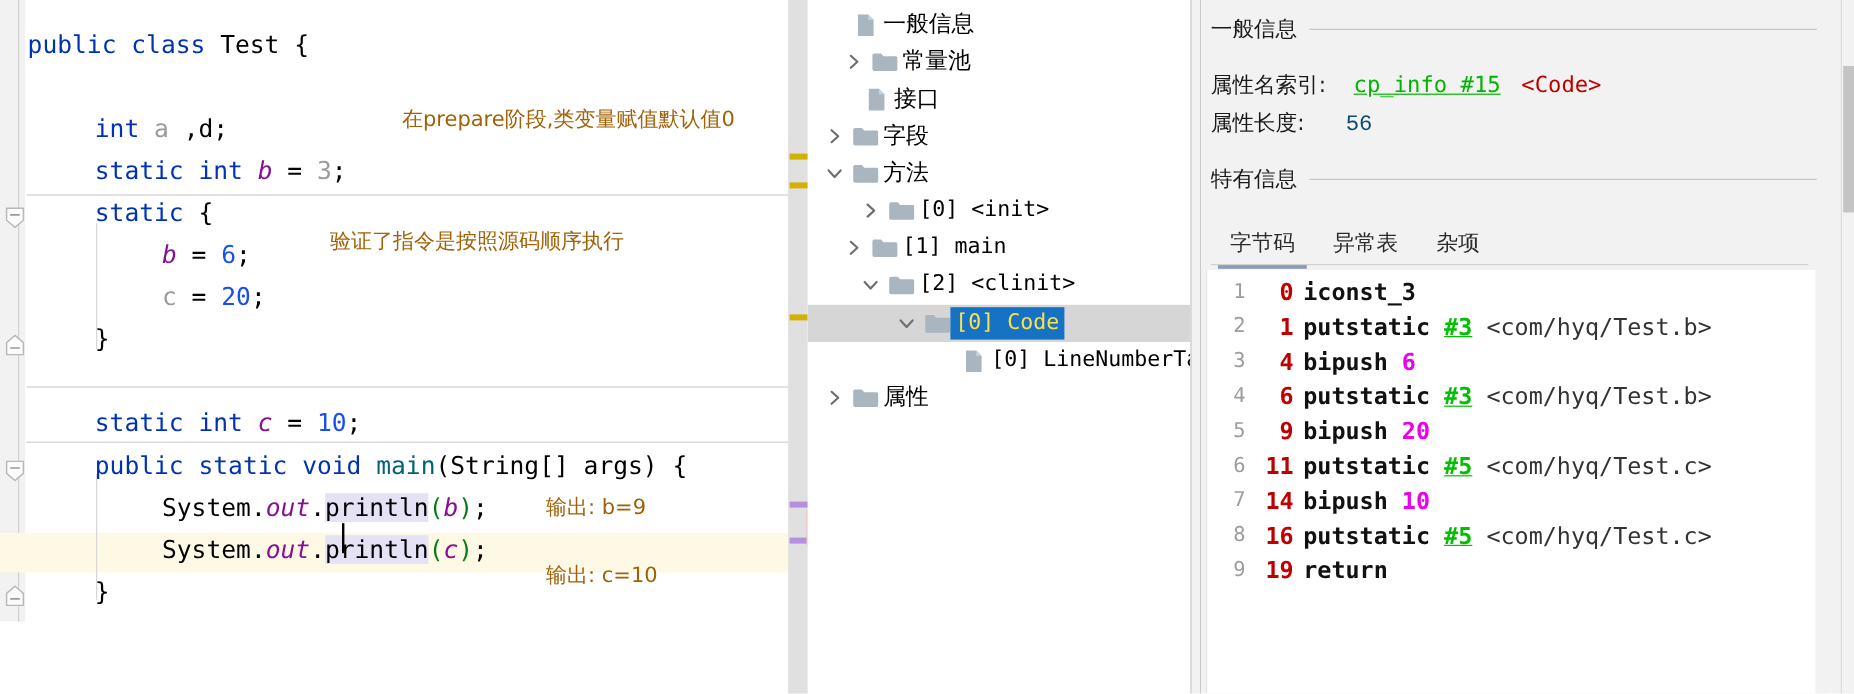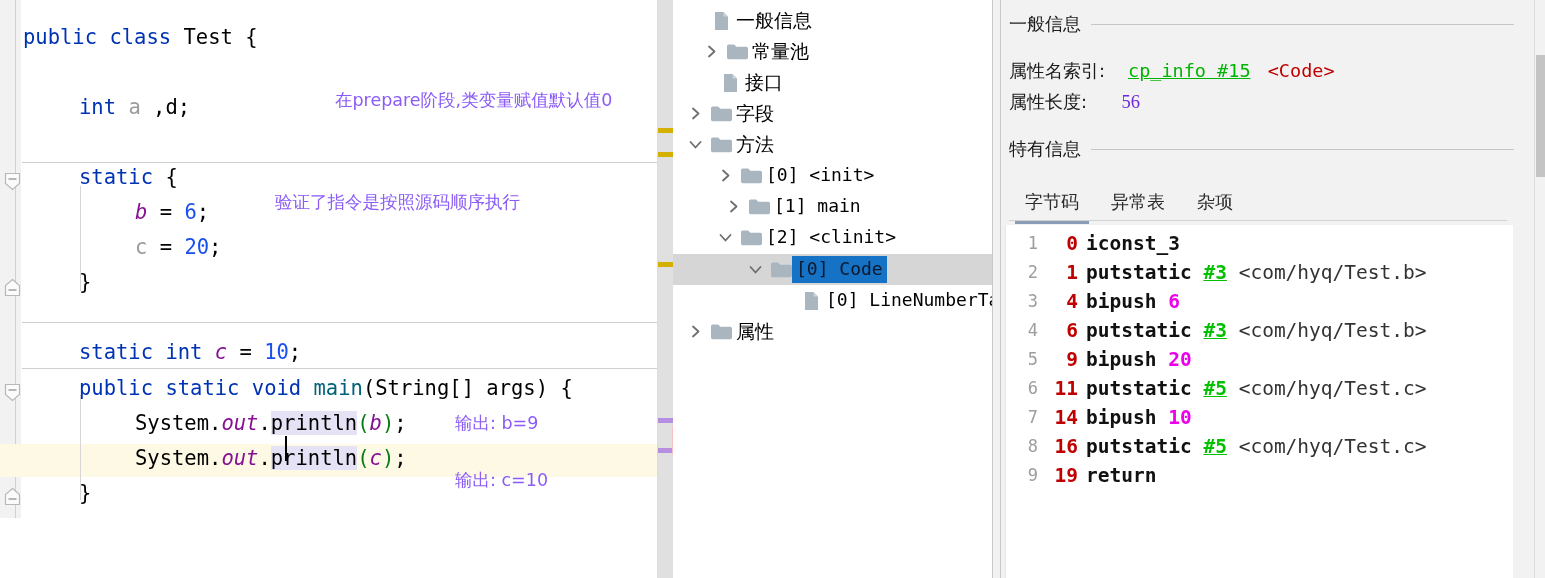--- a/index.html
+++ b/index.html
@@ -30,21 +30,21 @@
   .cname{ color:#000000; }
   .meth { color:#00627a; }
   .num  { color:#1750eb; }
   .fld  { color:#871094; font-style:italic; }
   .sfld { color:#871094; font-style:italic; }
   .gray { color:#9b9b9b; }
   .brace{ color:#000000; }
   .greenb { color:#067d17; }
   .sel  { background:#e6e2f5; }
 
-  .anno { position:absolute; white-space:pre; color:#8b5cf6;
+  .anno { position:absolute; white-space:pre; color:#a16207;
     font-family:"DejaVu Sans", sans-serif; font-size:17.5px; line-height:20px; }
 
   
   #caret { position:absolute; width:2px; height:25px; background:#000; }
 
   
   #marker-bar { position:absolute; left:657px; top:0; width:16px; height:578px;
     background:#e3e3e3; border-left:1px solid #dcdcdc; }
   #marker-thumb { position:absolute; left:0px; top:0; width:16px; height:578px;
     background:#e0e0e0; }
@@ -59,40 +59,40 @@
   .trow { position:absolute; left:0; width:319px; height:31px;
     display:flex; align-items:center; white-space:nowrap; }
   .tw { width:28px; height:31px; display:flex; align-items:center; justify-content:center;
     flex:0 0 28px; }
   .ticon { width:23px; height:31px; flex:0 0 23px; display:flex; align-items:center;
     justify-content:center; }
   .tlabel { font-size:19px; color:#000; padding:1px 4px 2px 4px; line-height:24px; }
   .tlabel.mono { font-family:"DejaVu Sans Mono", monospace; font-size:18px; }
   .tlabel.cn { font-family:"DejaVu Sans", sans-serif; font-size:19px; }
   .trow.rowsel { background:#d6d6d6; }
-  .tlabel.selected { background:#1572c4; color:#0f172a; }
+  .tlabel.selected { background:#1572c4; color:#fde047; }
 
   
   #divider { position:absolute; left:992px; top:0; width:9px; height:578px;
     background:#f2f2f2; border-left:1px solid #c9c9c9; border-right:1px solid #c9c9c9; }
 
   
   #right-pane { position:absolute; left:1001px; top:0; width:544px; height:578px;
     background:#f2f2f2; overflow:hidden; }
   .rp-section { position:absolute; display:flex; align-items:center; width:505px; }
   .rp-section .t { font-size:18px; color:#1a1a1a; white-space:nowrap;
     font-family:"DejaVu Sans", sans-serif; }
   .rp-section .rule { flex:1; height:1px; background:#c6c6c6; margin-left:10px; }
   .rp-row { position:absolute; white-space:nowrap; font-size:18px; color:#1a1a1a;
     font-family:"DejaVu Sans", sans-serif; }
   .rp-row .val-link { color:#00b400; text-decoration:underline;
     font-family:"DejaVu Sans Mono", monospace; font-size:18.5px; }
   .rp-row .val-red { color:#c00000; font-family:"DejaVu Sans Mono", monospace;
     font-size:18.5px; }
-  .rp-row .val-crim { color:#6d28d9; font-family:Liberation Serif, serif;
+  .rp-row .val-crim { color:#0c4a6e; font-family:Liberation Mono, monospace;
     font-size:18.5px; }
 
   #tabs { position:absolute; left:8px; top:186px; width:498px; height:34px;
     display:flex; align-items:flex-end; }
   .tab { padding:4px 16px 6px 16px; font-size:18px; color:#2b2b2b; cursor:default;
     font-family:"DejaVu Sans", sans-serif; position:relative; }
   .tab.active::after { content:""; position:absolute; left:6px; right:6px; bottom:-4px;
     height:4px; background:#8a9bb5; }
   #tab-underline { position:absolute; left:8px; top:220px; width:498px; height:1px;
     background:#d2d2d2; }
@@ -128,20 +128,21 @@
     </div>
     <div class="hl-line" style="top: 444px;"></div>
       <div class="sep-line" style="top: 162px;"></div>
       <div class="sep-line" style="top: 322px;"></div>
       <div class="sep-line" style="top: 368px;"></div>
       <div class="indent-guide" style="left: 80px; top: 186px; height: 105px;"></div>
       <div class="indent-guide" style="left: 80px; top: 395px; height: 105px;"></div>
       <div id="code-surface">
         <div class="cline" style="top: 26px; left: 2px;"><span class="kw">public</span><span> </span><span class="kw">class</span><span> </span><span class="cname">Test</span><span> </span><span class="brace">{</span></div>
         <div class="cline" style="top: 96px; left: 58px;"><span class="kw">int</span><span> </span><span class="gray">a</span><span> ,</span><span class="ident">d</span><span>;</span></div>
+        <div class="cline" style="top: 131px; left: 58px;"><span class="kw">static</span><span> </span><span class="kw">int</span><span> </span><span class="fld">b</span><span> = </span><span class="gray">3</span><span>;</span></div>
         <div class="cline" style="top: 166px; left: 58px;"><span class="kw">static</span><span> </span><span class="brace">{</span></div>
         <div class="cline" style="top: 201px; left: 114px;"><span class="fld">b</span><span> = </span><span class="num">6</span><span>;</span></div>
         <div class="cline" style="top: 236px; left: 114px;"><span class="gray">c</span><span> = </span><span class="num">20</span><span>;</span></div>
         <div class="cline" style="top: 271px; left: 58px;"><span class="brace">}</span></div>
         <div class="cline" style="top: 341px; left: 58px;"><span class="kw">static</span><span> </span><span class="kw">int</span><span> </span><span class="fld">c</span><span> = </span><span class="num">10</span><span>;</span></div>
         <div class="cline" style="top: 377px; left: 58px;"><span class="kw">public</span><span> </span><span class="kw">static</span><span> </span><span class="kw">void</span><span> </span><span class="meth">main</span><span>(</span><span class="cname">String</span><span>[] args</span><span>) </span><span class="brace">{</span></div>
         <div class="cline" style="top: 412px; left: 114px;"><span class="cname">System</span><span>.</span><span class="sfld">out</span><span>.</span><span class="sel">println</span><span class="greenb">(</span><span class="fld">b</span><span class="greenb">)</span><span>;</span></div>
         <div class="cline" style="top: 447px; left: 114px;"><span class="cname">System</span><span>.</span><span class="sfld">out</span><span>.</span><span class="sel">println</span><span class="greenb">(</span><span class="fld">c</span><span class="greenb">)</span><span>;</span></div>
         <div class="cline" style="top: 482px; left: 58px;"><span class="brace">}</span></div>
         <div class="cline" style="top: 517px; left: 2px;"><span class="brace">}</span></div>
@@ -258,21 +259,21 @@
             <polyline points="5,2.5 10.5,7.5 5,12.5" fill="none" stroke="#6e6e6e" stroke-width="1.8" stroke-linecap="round" stroke-linejoin="round"></polyline>
           </svg>
         </div>
         <div class="ticon">
           <svg width="22" height="17" viewBox="0 0 22 17">
             <path d="M1 3.2 a1.6 1.6 0 0 1 1.6-1.6 h5.6 l2 2.2 h10.2 a1.6 1.6 0 0 1 1.6 1.6 v9.2 a1.6 1.6 0 0 1 -1.6 1.6 H2.6 A1.6 1.6 0 0 1 1 14.6 z" fill="#a9b6c0"></path>
           </svg>
         </div>
         <div class="tlabel mono">[0] &lt;init&gt;</div>
       </div>
-      <div class="trow" style="top: 191px; padding-left: 34px; margin-left: 12px;">
+      <div class="trow" style="top: 191px; padding-left: 24px;">
         <div class="tw">
           <svg width="15" height="15" viewBox="0 0 15 15">
             <polyline points="5,2.5 10.5,7.5 5,12.5" fill="none" stroke="#6e6e6e" stroke-width="1.8" stroke-linecap="round" stroke-linejoin="round"></polyline>
           </svg>
         </div>
         <div class="ticon">
           <svg width="22" height="17" viewBox="0 0 22 17">
             <path d="M1 3.2 a1.6 1.6 0 0 1 1.6-1.6 h5.6 l2 2.2 h10.2 a1.6 1.6 0 0 1 1.6 1.6 v9.2 a1.6 1.6 0 0 1 -1.6 1.6 H2.6 A1.6 1.6 0 0 1 1 14.6 z" fill="#a9b6c0"></path>
           </svg>
         </div>

